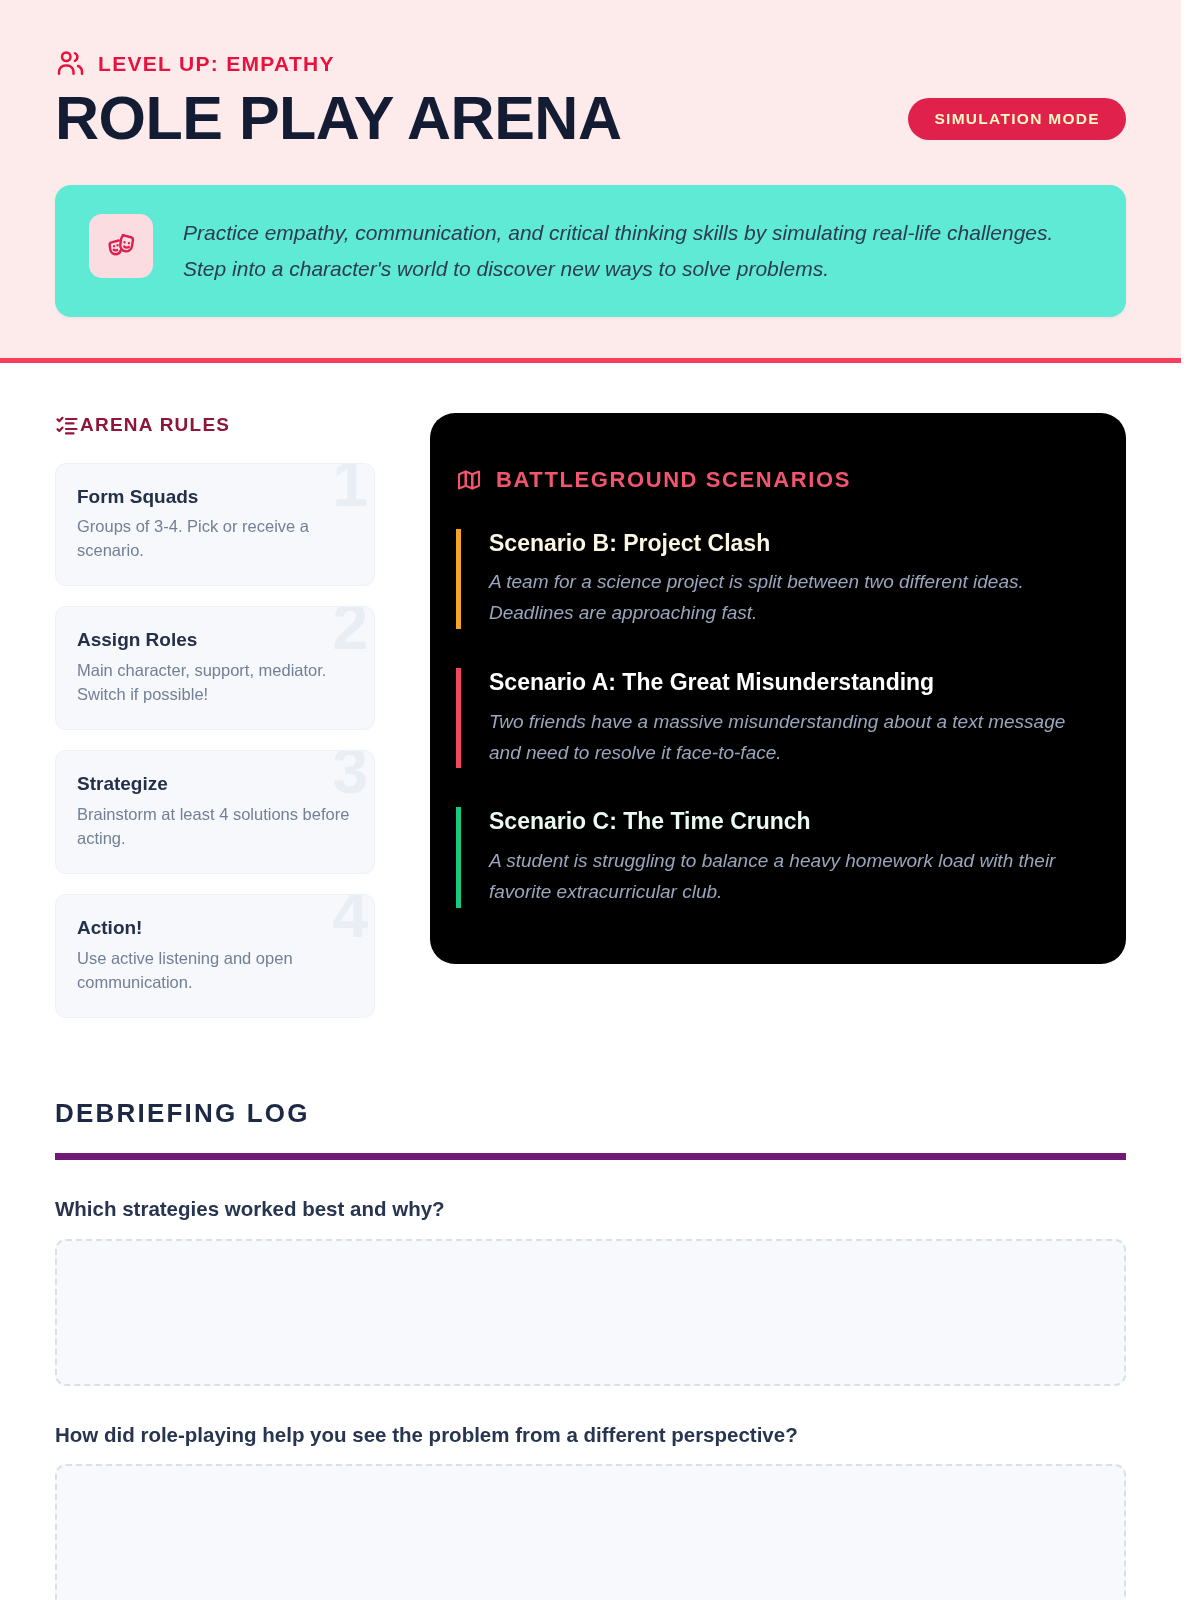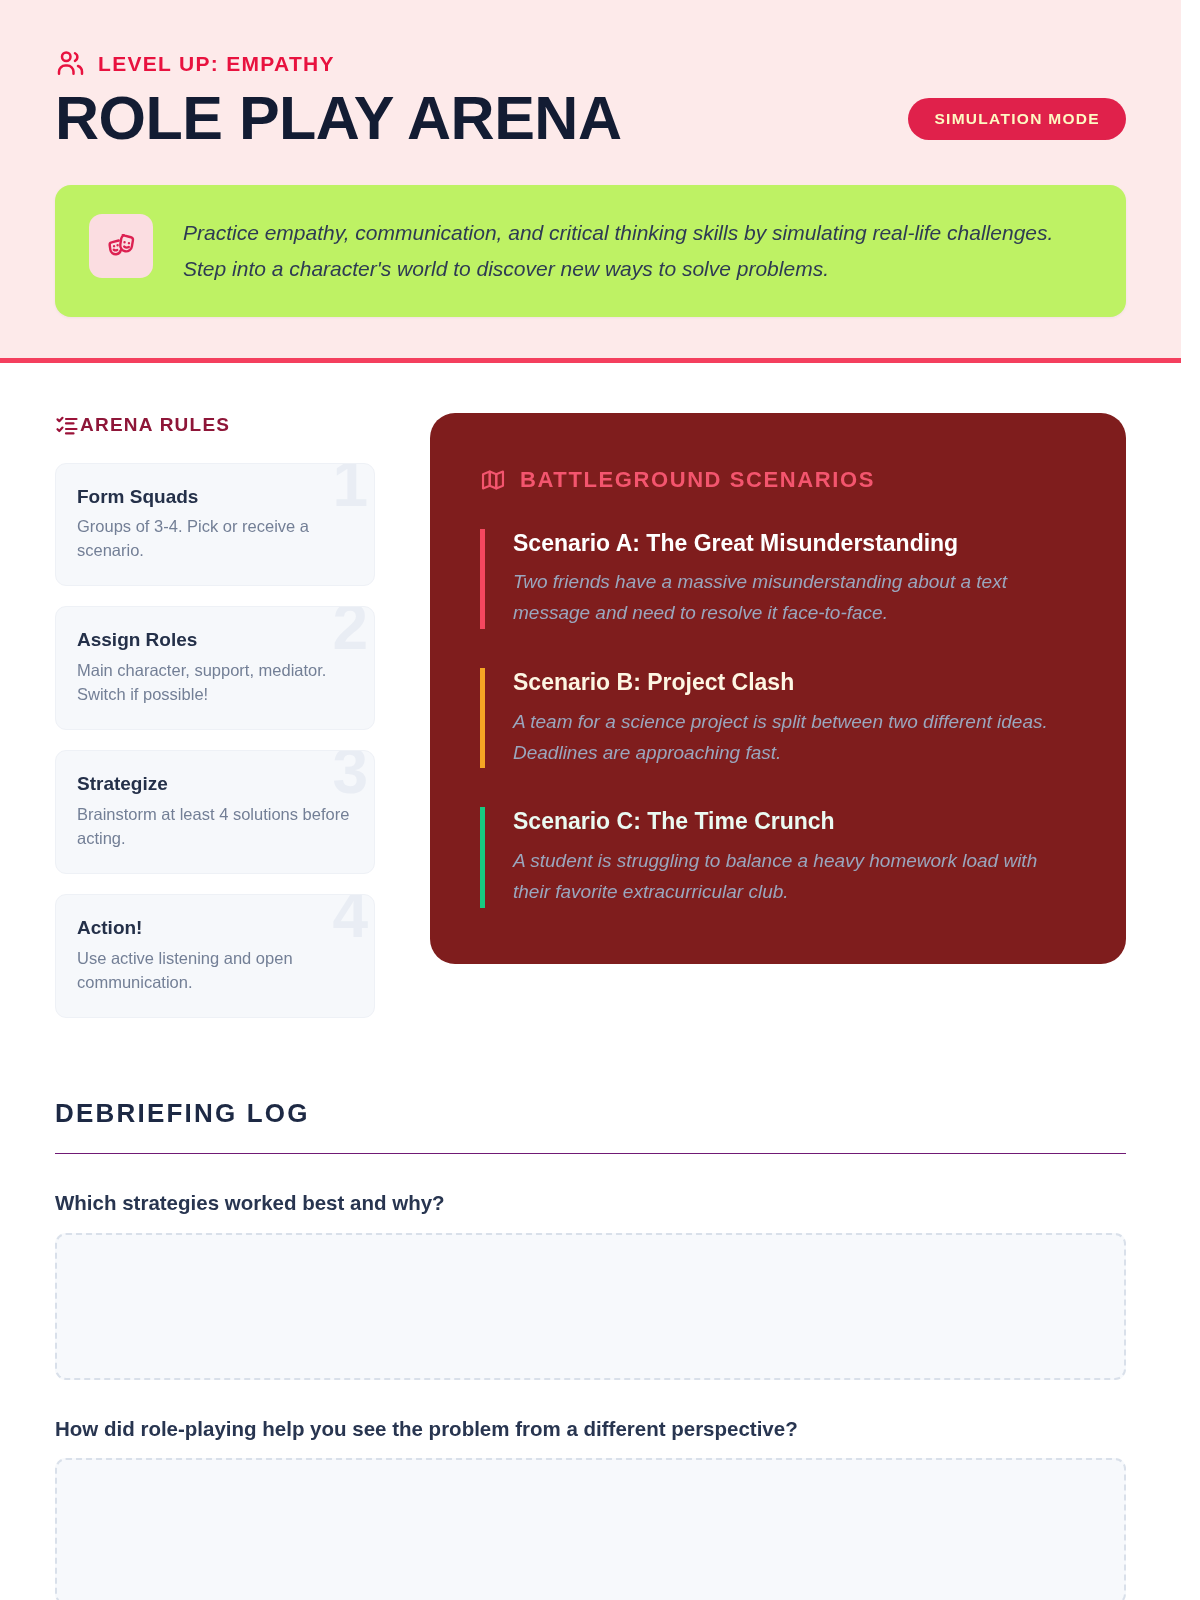--- a/index.html
+++ b/index.html
@@ -81,21 +81,21 @@
     font-weight: 700;
     letter-spacing: 1.3px;
     padding: 12px 26px;
     border-radius: 999px;
     white-space: nowrap;
     text-transform: uppercase;
   }
 
   .info-card {
     margin-top: 33px;
-    background: #bef264;
+    background: #5eead4;
     border-radius: 16px;
     padding: 29px 34px;
     display: flex;
     align-items: flex-start;
     gap: 30px;
     box-shadow: 0 1px 3px rgba(20,30,60,0.05);
   }
   .info-icon-box {
     flex: 0 0 64px;
     width: 64px;
@@ -176,23 +176,23 @@
   .rule-desc {
     position: relative;
     font-size: 16.5px;
     line-height: 1.46;
     color: #737f96;
   }
 
   
   .scenarios-panel {
     flex: 1;
-    background: #7f1d1d;
+    background: #000000;
     border-radius: 25px;
-    padding: 54px 50px 56px 50px;
+    padding: 54px 50px 56px 26px;
   }
   .scn-head {
     display: flex;
     align-items: center;
     gap: 14px;
     margin-bottom: 36px;
   }
   .scn-head-icon { width: 26px; height: 26px; flex:0 0 26px; color: #f4556e; display:block; }
   .scn-head-text {
     font-size: 22px;
@@ -229,21 +229,21 @@
     margin-top: 62px;
   }
   .debrief-title {
     font-size: 26px;
     font-weight: 800;
     letter-spacing: 2.2px;
     color: #1d2944;
     text-transform: uppercase;
     line-height: 1;
     padding-bottom: 27px;
-    border-bottom: 1px solid #701a75;
+    border-bottom: 7px solid #701a75;
   }
   .q-block { margin-top: 36px; }
   .q-label {
     font-size: 20.5px;
     font-weight: 700;
     color: #283550;
     margin-bottom: 16px;
     line-height: 1.3;
   }
   .q-area {
@@ -344,30 +344,30 @@
           <span class="scn-head-icon">
             <svg viewBox="0 0 24 24" fill="none" stroke="currentColor" stroke-width="2" stroke-linecap="round" stroke-linejoin="round">
               <path d="M2.8 6.6 9 4.2v13.2l-6.2 2.4z"></path>
               <path d="M9 4.2l6 2.4v13.2L9 17.4z"></path>
               <path d="M15 6.6l6.2-2.4v13.2L15 19.8z"></path>
             </svg>
           </span>
           <span class="scn-head-text">BATTLEGROUND SCENARIOS</span>
         </div>
 
+        <div class="scn-item" style="border-left-color:#f5a524">
+          <div class="scn-title" style="color:#fdf6e3">Scenario B: Project Clash</div>
+          <div class="scn-desc">A team for a science project is split between two different ideas. Deadlines are approaching fast.</div>
+        </div>
+
         <div class="scn-item" style="border-left-color:#f4475f">
           <div class="scn-title" style="color:#ffffff">Scenario A: The Great Misunderstanding</div>
           <div class="scn-desc">Two friends have a massive misunderstanding about a text message and need to resolve it face-to-face.</div>
         </div>
 
-        <div class="scn-item" style="border-left-color:#f5a524">
-          <div class="scn-title" style="color:#fdf6e3">Scenario B: Project Clash</div>
-          <div class="scn-desc">A team for a science project is split between two different ideas. Deadlines are approaching fast.</div>
-        </div>
-
         <div class="scn-item" style="border-left-color:#17c981">
           <div class="scn-title" style="color:#eafaf2">Scenario C: The Time Crunch</div>
           <div class="scn-desc">A student is struggling to balance a heavy homework load with their favorite extracurricular club.</div>
         </div>
       </div>
 
     </div>
   </div>
 
   <div class="debrief">

